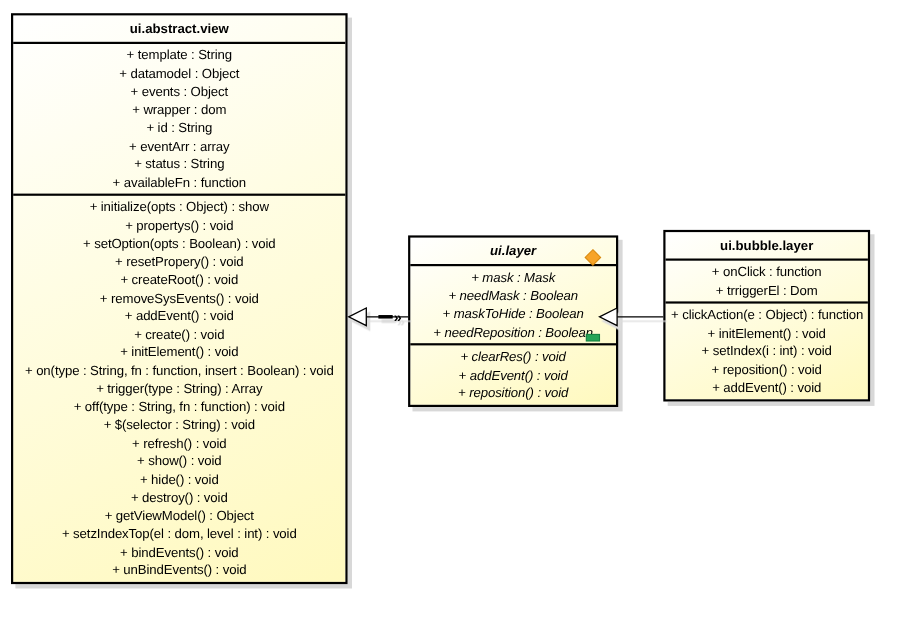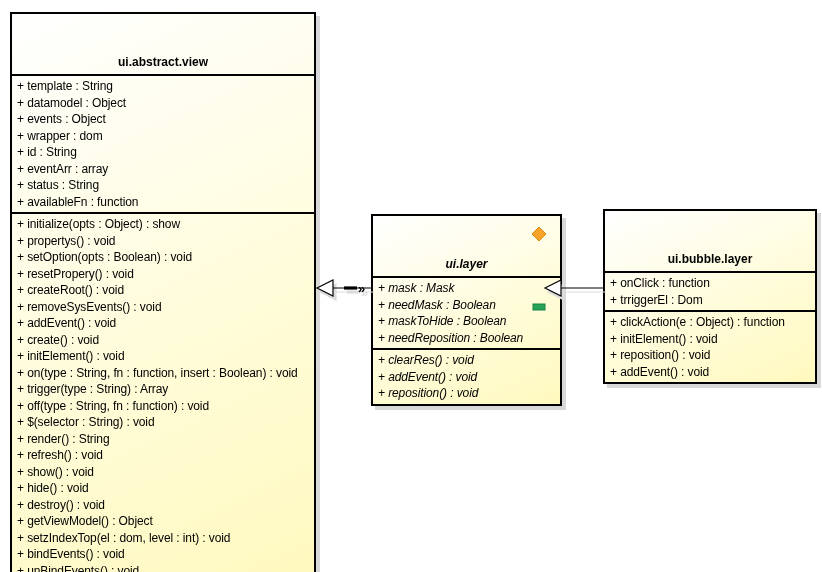--- a/index.html
+++ b/index.html
@@ -11,27 +11,26 @@
     position:absolute;box-sizing:border-box;
     border:2px solid #000000;
     background:linear-gradient(155deg,#ffffff 0%,#fffde4 40%,#fff9be 100%);
     box-shadow:4px 4px 0 0 #d8d8d8;
     z-index:1;
   }
   .uml-header{
     height:24px;line-height:24px;text-align:center;
     font-weight:bold;font-size:12px;color:#000;
     border-bottom:2px solid #000000;
-    margin-top:36px;
   }
   .uml-section{padding:2px 0;font-size:12px;color:#000;}
   .uml-section.methods{border-top:2px solid #000000;}
   .member{
     height:16.5px;line-height:16.5px;padding:0 5px;
-    white-space:nowrap;overflow:hidden;letter-spacing:-0.1px;
+    white-space:nowrap;overflow:hidden;letter-spacing:-0.1px;text-align:center;
   }
   .overlay{
     position:absolute;left:0;top:0;width:822px;height:572px;
     z-index:5;pointer-events:none;
   }
   .connector{filter:drop-shadow(3px 4px 0 #dcdcdc);}
   .connector line{stroke:#000000;stroke-width:1.2;}
   .connector .tri{fill:#ffffff;stroke:#000000;stroke-width:1.2;}
   .connector .bold-dash{fill:#000000;}
   .rel-label{font-weight:bold;font-size:13px;fill:#000000;}
@@ -64,21 +63,20 @@
         <div class="member">+ resetPropery() : void</div>
         <div class="member">+ createRoot() : void</div>
         <div class="member">+ removeSysEvents() : void</div>
         <div class="member">+ addEvent() : void</div>
         <div class="member">+ create() : void</div>
         <div class="member">+ initElement() : void</div>
         <div class="member">+ on(type : String, fn : function, insert : Boolean) : void</div>
         <div class="member">+ trigger(type : String) : Array</div>
         <div class="member">+ off(type : String, fn : function) : void</div>
         <div class="member">+ $(selector : String) : void</div>
-        <div class="member">+ render() : String</div>
         <div class="member">+ refresh() : void</div>
         <div class="member">+ show() : void</div>
         <div class="member">+ hide() : void</div>
         <div class="member">+ destroy() : void</div>
         <div class="member">+ getViewModel() : Object</div>
         <div class="member">+ setzIndexTop(el : dom, level : int) : void</div>
         <div class="member">+ bindEvents() : void</div>
         <div class="member">+ unBindEvents() : void</div>
       </div>
   </div>
@@ -93,31 +91,32 @@
         <div class="member">+ maskToHide : Boolean</div>
         <div class="member">+ needReposition : Boolean</div>
       </div>
     <div class="uml-section methods">
         <div class="member">+ clearRes() : void</div>
         <div class="member">+ addEvent() : void</div>
         <div class="member">+ reposition() : void</div>
       </div>
   </div>
 
-  <div class="uml-class" style="left:603px;top:209px;width:214px;">
+  <div class="uml-class" style="left:603px;top:209px;width:188px;">
     <div class="uml-header">
       <span>ui.bubble.layer</span>
     </div>
     <div class="uml-section attrs">
         <div class="member">+ onClick : function</div>
         <div class="member">+ trriggerEl : Dom</div>
       </div>
     <div class="uml-section methods">
         <div class="member">+ clickAction(e : Object) : function</div>
         <div class="member">+ initElement() : void</div>
+        <div class="member">+ setIndex(i : int) : void</div>
         <div class="member">+ reposition() : void</div>
         <div class="member">+ addEvent() : void</div>
       </div>
   </div>
 
   <svg class="overlay" viewBox="0 0 822 572">
 
     <g class="connector">
       <line x1="333" y1="288" x2="371" y2="288"></line>
       <polygon class="tri" points="317,288 333,280 333,296"></polygon>

